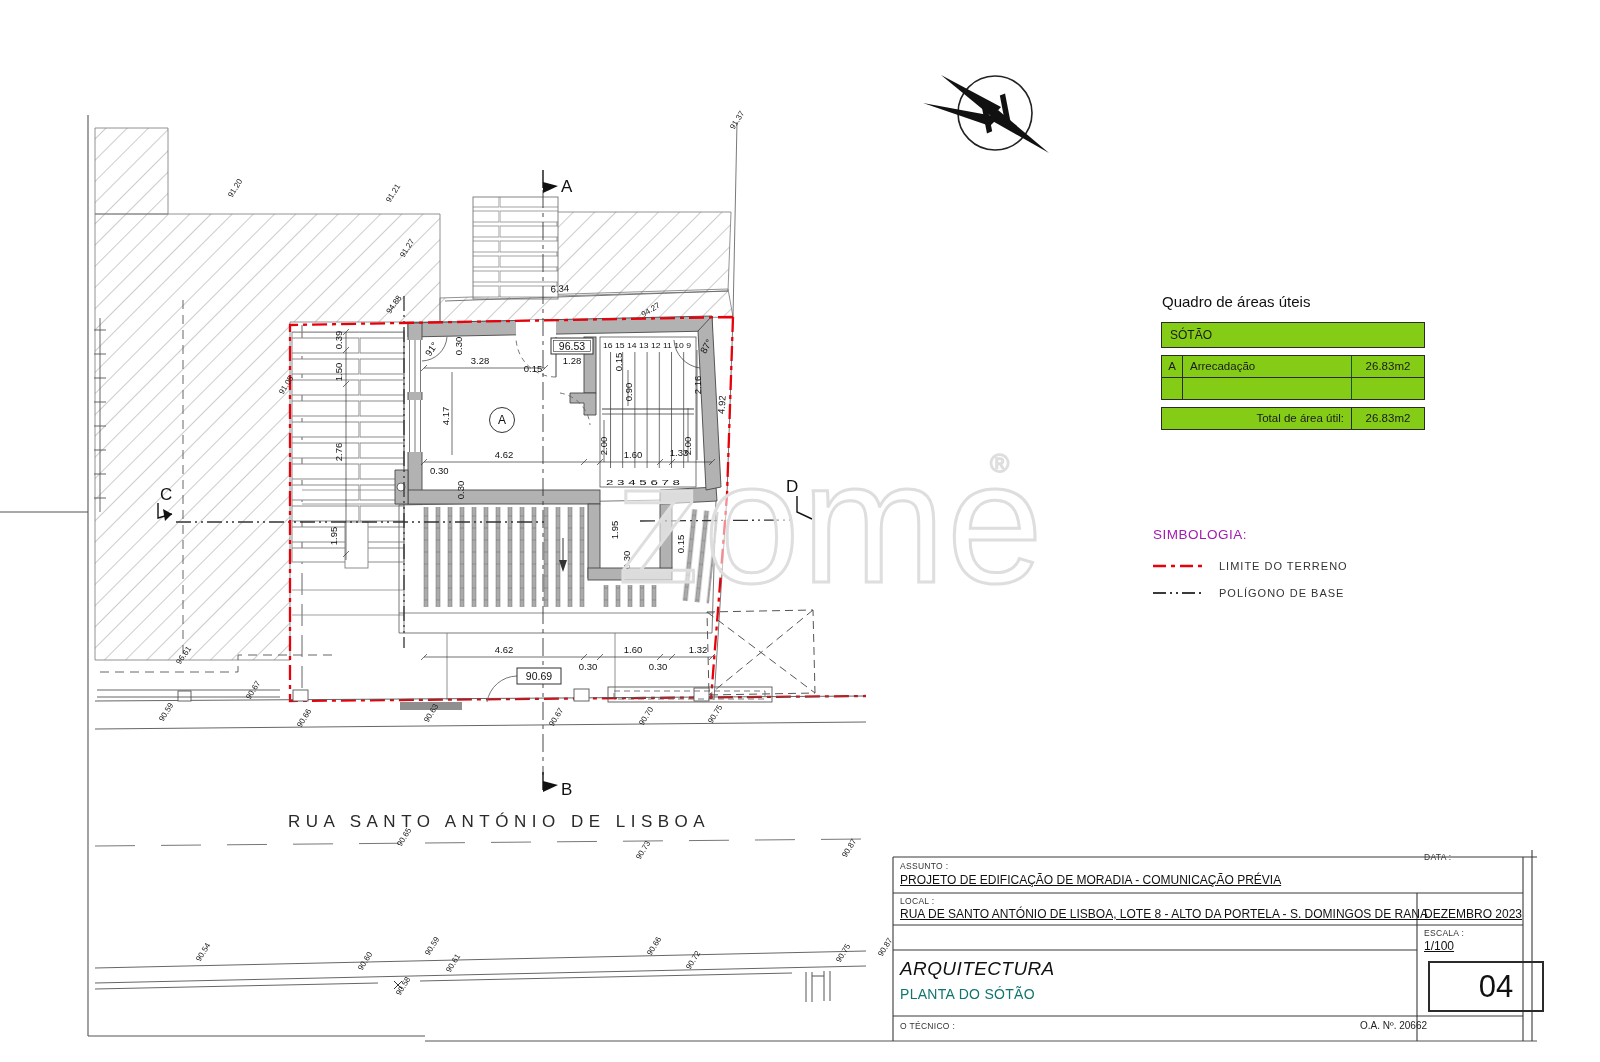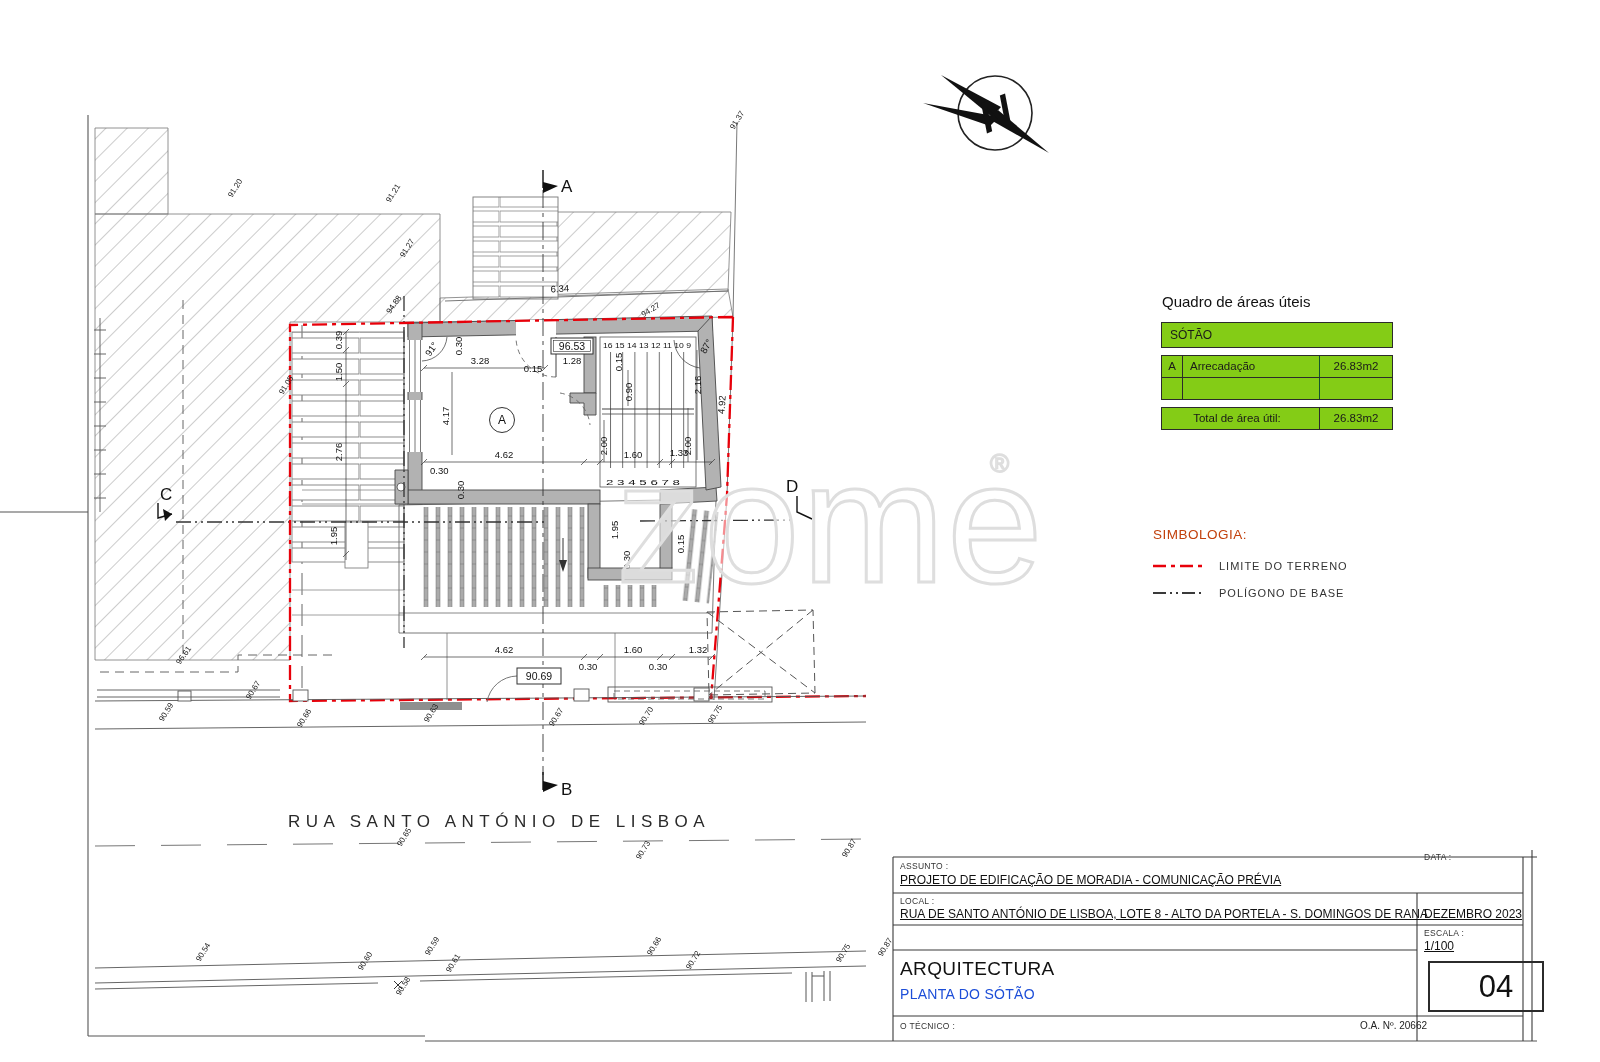--- a/index.html
+++ b/index.html
@@ -1,44 +1,44 @@
 <!DOCTYPE html>
 <html><head>
 <meta charset="utf-8">
 <style>
   html,body{margin:0;padding:0;background:#ffffff;}
   .page{position:relative;width:1600px;height:1062px;background:#fff;overflow:hidden;
         font-family:"Liberation Sans",sans-serif;color:#1a1a1a;}
   svg text{font-family:"Liberation Sans",sans-serif;}
   .abs{position:absolute;}
   
-  .areas{position:absolute;left:1161px;top:293px;width:232px;}
+  .areas{position:absolute;left:1161px;top:293px;width:264px;}
   .areas .title{font-size:15px;color:#111;margin:0 0 12px 1px;}
   .box{border:1.2px solid #2b2b2b;background:#84cc16;}
   .floorbox{height:24px;line-height:24px;font-size:12px;padding-left:8px;margin-bottom:7px;}
   .rowtable{margin-bottom:7px;}
   .rrow{display:flex;height:21px;line-height:21px;font-size:11.5px;}
   .rrow+.rrow{border-top:1px solid #2b2b2b;}
   .c-code{width:20px;text-align:center;border-right:1px solid #2b2b2b;}
   .c-name{flex:1;padding-left:7px;border-right:1px solid #14532d;}
   .c-area{width:72px;text-align:center;}
   .totrow{display:flex;height:21px;line-height:21px;font-size:11.5px;}
-  .t-label{flex:1;text-align:center;padding-right:7px;border-right:1px solid #2b2b2b;}
+  .t-label{flex:1;text-align:right;padding-right:7px;border-right:1px solid #2b2b2b;}
   .t-value{width:72px;text-align:center;}
   
   .legend{position:absolute;left:1153px;top:527px;width:260px;}
-  .legend .ltitle{font-size:13.5px;color:#c2410c;letter-spacing:.5px;margin:0 0 18px 0;}
+  .legend .ltitle{font-size:13.5px;color:#a21caf;letter-spacing:.5px;margin:0 0 18px 0;}
   .litem{display:flex;align-items:center;margin-bottom:15px;}
   .lsample{width:52px;margin-right:14px;flex:none;}
   .llabel{font-size:11px;color:#333;letter-spacing:1px;}
   
   .tb-label{position:absolute;font-size:8.5px;color:#333;letter-spacing:.3px;}
   .tb-value{position:absolute;font-size:12px;color:#111;text-decoration:underline;}
-  .tb-big{position:absolute;font-size:19px;color:#111;letter-spacing:.4px;}
-  .tb-mid{position:absolute;font-size:14px;color:#1d4ed8;letter-spacing:.3px;}
+  .tb-big{position:absolute;font-size:19px;color:#111;letter-spacing:.4px;font-style:italic;}
+  .tb-mid{position:absolute;font-size:14px;color:#0f766e;letter-spacing:.3px;}
   .sheetbox{position:absolute;left:1428px;top:961px;width:92px;height:47px;border:2px solid #2b2b2b;
             display:flex;align-items:center;justify-content:center;font-size:31px;color:#111;padding-left:20px;}
   .oa{position:absolute;left:1360px;top:1020px;width:158px;text-align:left;font-size:10px;color:#222;}
 </style>
 </head>
 <body>
 
 <div class="page">
 
 <svg class="abs" style="left:0;top:0" width="1600" height="1062" viewBox="0 0 1600 1062">

